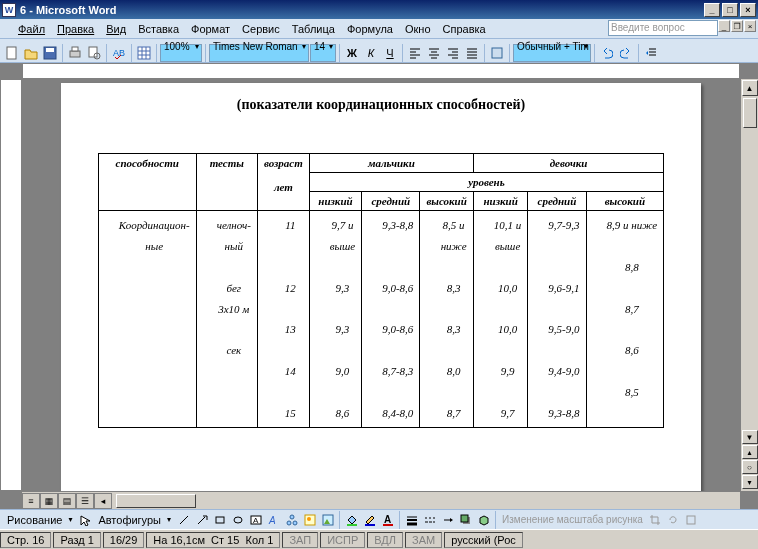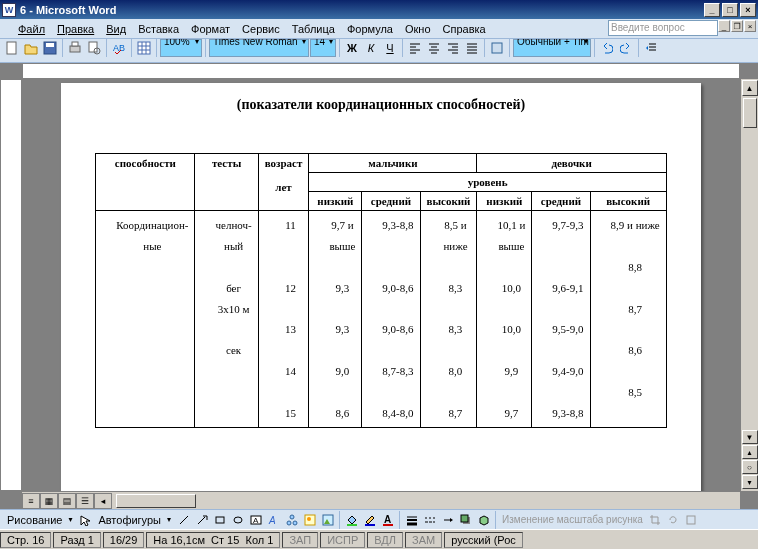--- a/index.html
+++ b/index.html
@@ -15,21 +15,21 @@
 
   
   .menubar { background: #d7e4f2; height: 20px; display: flex; align-items: center; padding: 0 12px; font-size: 11px; color:#000; position:relative; border-bottom:1px solid #9db8d9;}
   .menubar .mi { padding: 2px 6px; cursor:pointer; }
   .menubar .mi .u { text-decoration: underline; }
   .ask-box { position:absolute; right:40px; top:1px; width:110px; height:16px; background:#fff; border:1px solid #7b9ebd; font-size:10px; padding:1px 2px; color:#999;}
   .menu-doc-btns { position:absolute; right:2px; top:1px; display:flex; gap:1px;}
   .menu-doc-btn { width:12px; height:12px; background:#d4d0c8; border:1px solid #fff; border-right-color:#808080; border-bottom-color:#808080; font-size:8px; display:flex; align-items:center; justify-content:center; cursor:pointer;}
 
   
-  .toolbar { background: #d7e4f2; height: 24px; display: flex; align-items: flex-start; padding: 0 3px; gap: 1px; border-bottom:1px solid #9db8d9; overflow:hidden; flex-wrap:nowrap;}
+  .toolbar { background: #d7e4f2; height: 24px; display: flex; align-items: flex-end; padding: 0 3px; gap: 1px; border-bottom:1px solid #9db8d9; overflow:hidden; flex-wrap:nowrap;}
   .tb-btn { width: 18px; height: 18px; display:flex; align-items:center; justify-content:center; cursor:pointer; border:1px solid transparent; flex-shrink:0;}
   .tb-sep { width:1px; height:18px; background:#9db8d9; margin:0 2px; flex-shrink:0;}
   .tb-combo { height:18px; background:#7dd3fc; border:1px solid #7b9ebd; font-size:10px; padding:1px 14px 15px 3px; position:relative; cursor:pointer; display:flex; align-items:center; white-space:nowrap; flex-shrink:0;}
   .tb-combo::after { content:"▾"; position:absolute; right:2px; font-size:8px; color:#000;}
   svg { display:block; }
 
   
   .doc-area { position:absolute; top:63px; left:0; right:0; bottom:40px; background:#808080; }
   .ruler-h { position:absolute; top:0; left:22px; right:18px; height:16px; background:#fff; border:1px solid #808080;}
   .ruler-v { position:absolute; top:16px; left:0; width:22px; bottom:18px; background:#fff; border:1px solid #808080;}
@@ -41,21 +41,21 @@
   .vscroll .sb-btn { width:16px; height:16px; background:#d4d0c8; border:1px solid #fff; border-right-color:#404040; border-bottom-color:#404040; display:flex; align-items:center; justify-content:center; font-size:8px; margin:1px auto; cursor:pointer;}
   .vscroll .thumb { width:14px; height:30px; background:#d4d0c8; border:1px solid #fff; border-right-color:#404040; border-bottom-color:#404040; margin:2px auto;}
   .vscroll .nav { position:absolute; bottom:1px; left:0; right:0;}
   .vscroll .nav .sb-btn { margin-bottom:1px; height:14px;}
 
   .page { background:#fff; width:640px; margin: 4px auto 20px; min-height:430px; position:relative; padding: 14px 0 30px; box-shadow: 2px 2px 3px rgba(0,0,0,0.4);}
   .page-title { text-align:center; font-family:"Times New Roman", serif; font-size:14px; font-weight:bold; margin-bottom:40px;}
 
   
   .dtable { margin: 0 auto; border-collapse: collapse; font-family:"Times New Roman", serif; font-size:11px;}
-  .dtable th, .dtable td { border:1px solid #000; padding: 3px 6px; text-align:center; vertical-align:top; font-weight:normal;}
+  .dtable th, .dtable td { border:1px solid #000; padding: 3px 6px; text-align:center; vertical-align:top; font-weight:normal;font-style:italic;}
   .dtable .hdr { font-weight:bold;}
   .dtable td.tall { height:150px; vertical-align:top; padding-top:4px;padding-left:20px;}
   .dtable .multi { white-space:pre-line; line-height:1.9;}
 
   
   .drawbar { position:absolute; bottom:20px; left:0; right:0; height:20px; background:#d7e4f2; border-top:1px solid #9db8d9; display:flex; align-items:center; padding:0 3px; gap:1px; overflow:hidden; flex-wrap:nowrap;margin-top:20px;}
   .drawbar .lbl-combo { height:16px; background:#d7e4f2; border:1px solid transparent; font-size:11px; padding:0 12px 0 3px; position:relative; cursor:pointer; display:flex; align-items:center; flex-shrink:0;}
   .drawbar .lbl-combo::after { content:"▾"; position:absolute; right:2px; font-size:8px;}
   .drawbar .tb-btn { width:17px; height:17px;}
   .drawbar .disabled-text { color:#999; font-size:10px; padding:0 3px; flex-shrink:0;}

